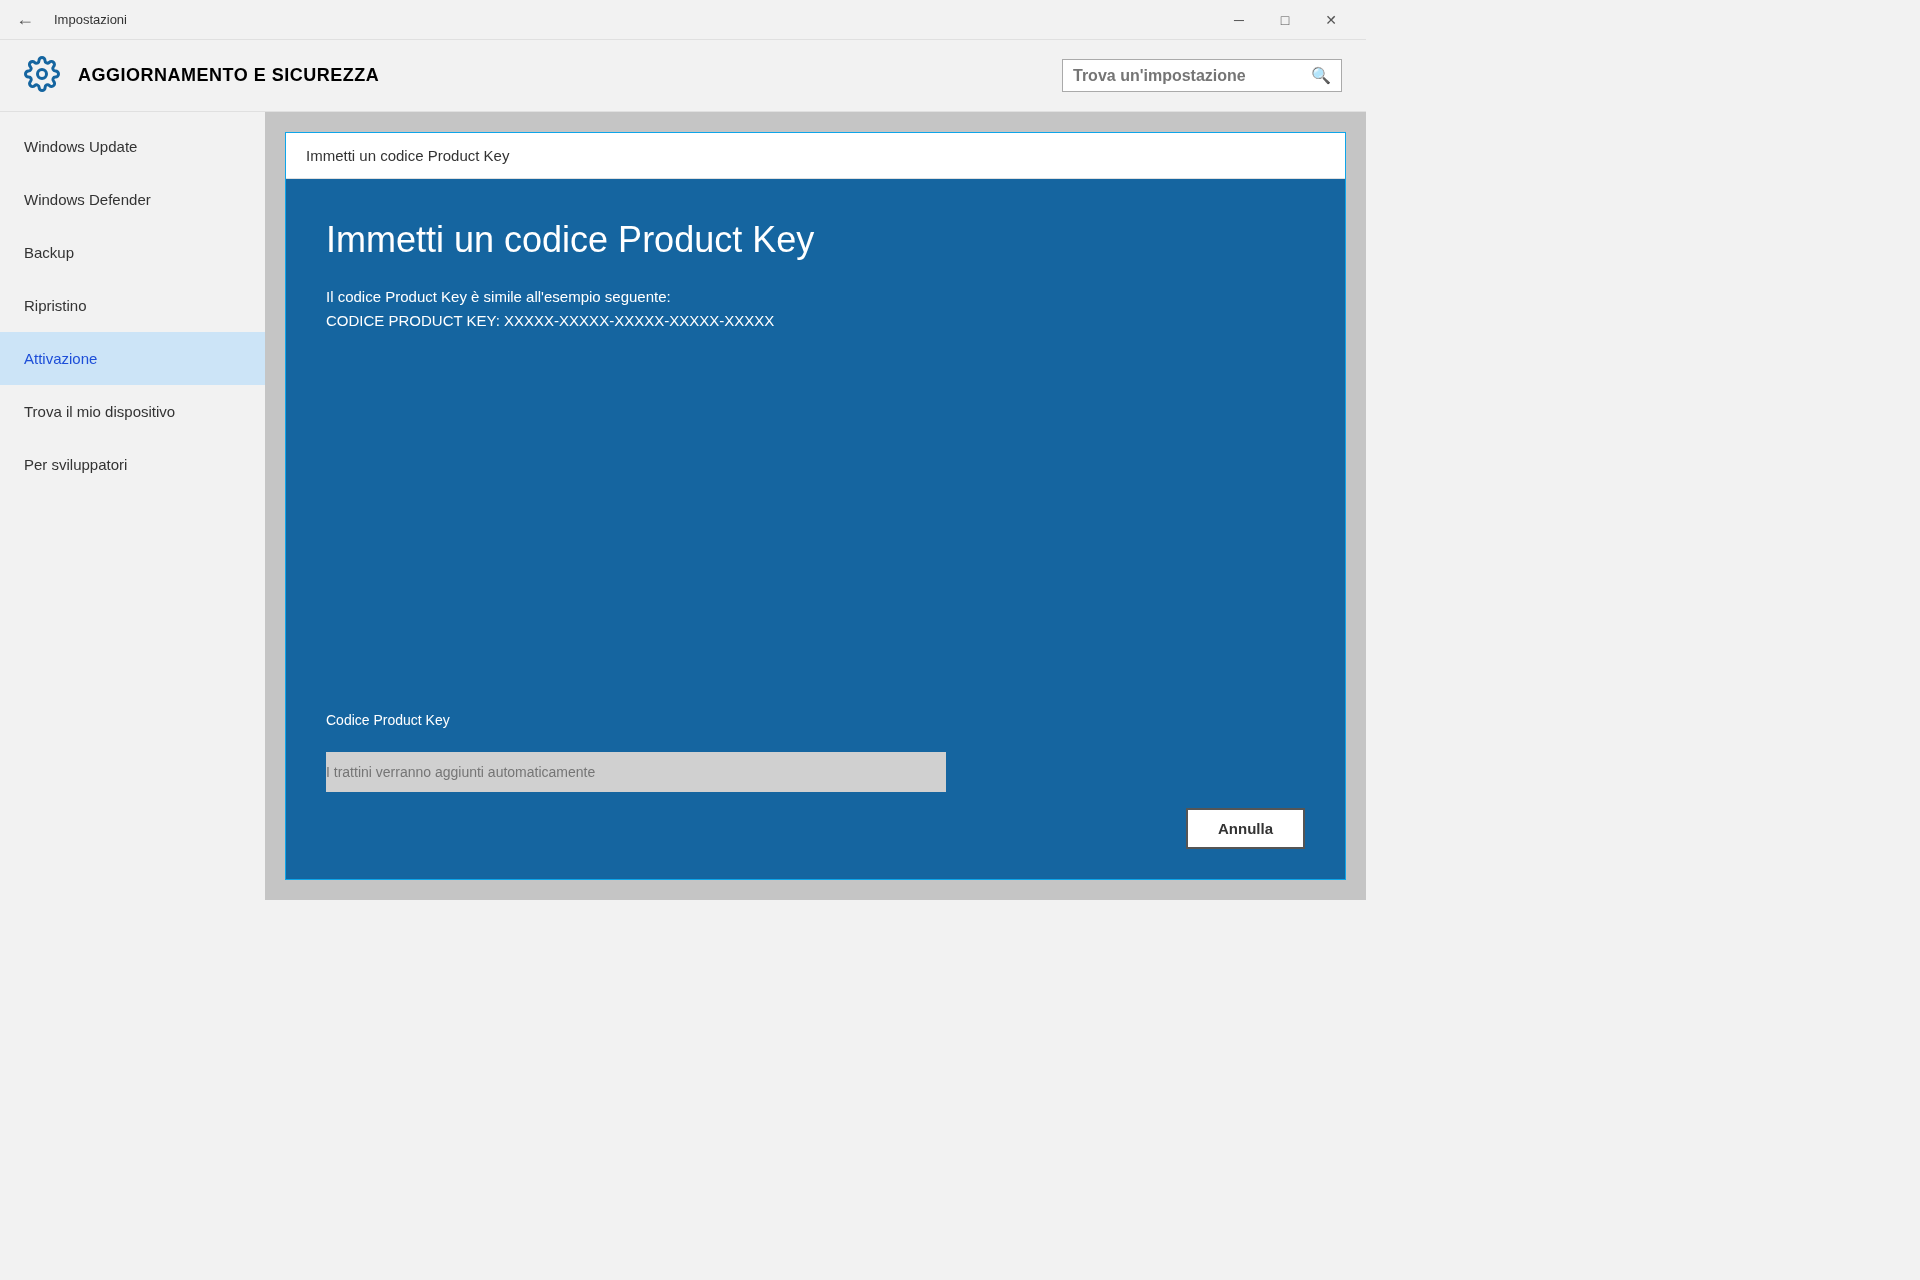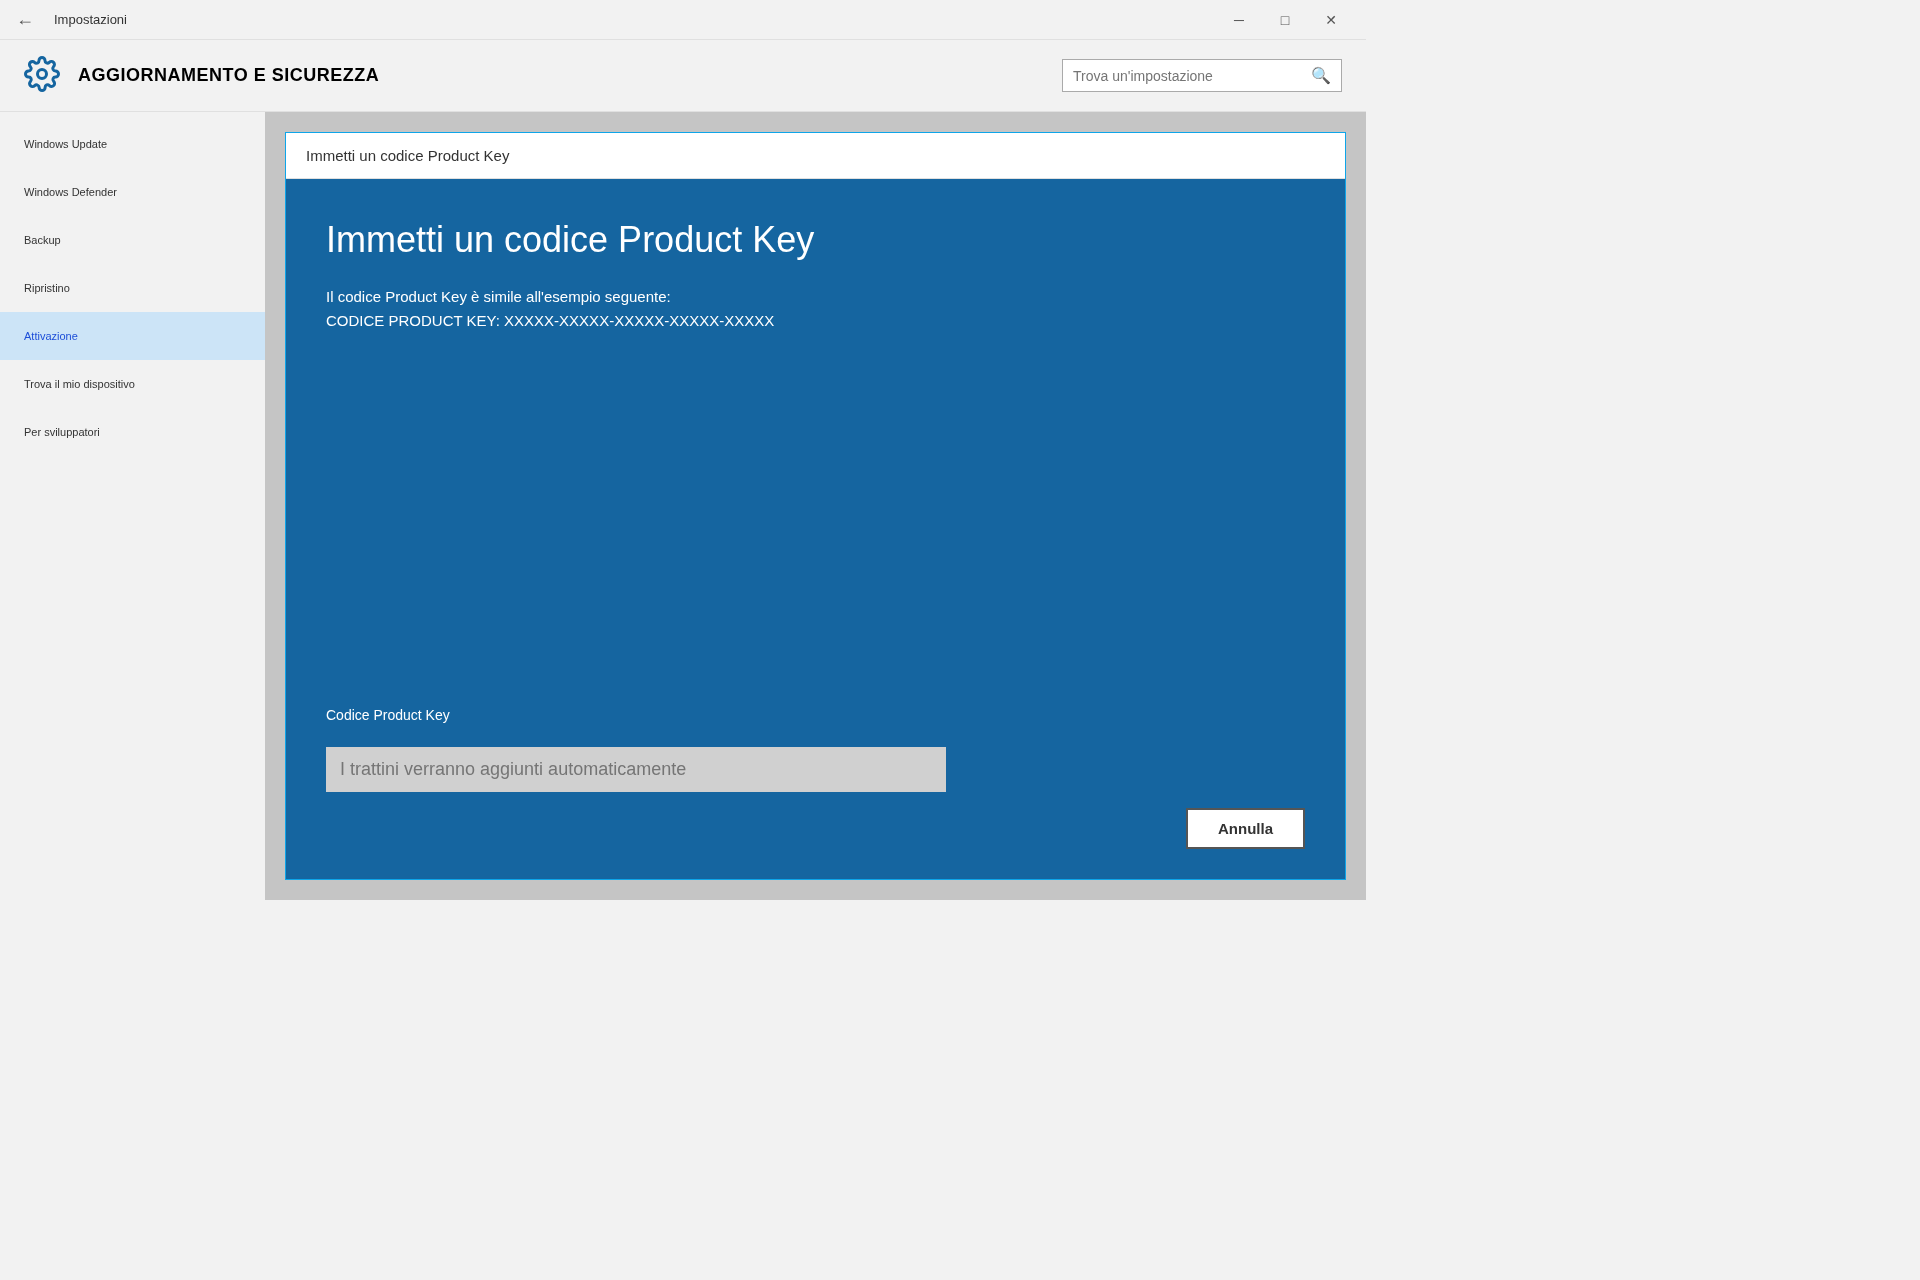--- a/index.html
+++ b/index.html
@@ -96,23 +96,24 @@
       border: 1px solid #aaa;
       background: white;
       padding: 6px 10px;
       width: 280px;
     }
 
     .search-input {
       border: none;
       outline: none;
       flex: 1;
-      font-size: 14px;
+      font-size: 16px;
       color: #555;
       background: transparent;
+      font-weight: bold;
     }
 
     .search-icon {
       color: #555;
       font-size: 16px;
     }
 
     
     .main-layout {
       display: flex;
@@ -122,21 +123,21 @@
     
     .sidebar {
       width: 265px;
       min-width: 265px;
       background: #f2f2f2;
       padding-top: 8px;
     }
 
     .sidebar-item {
       padding: 18px 24px;
-      font-size: 11px;
+      font-size: 15px;
       color: #333;
       cursor: pointer;
       white-space: nowrap;
     }
 
     .sidebar-item.active {
       background: #cce4f7;
       color: #1d4ed8;
     }
 
@@ -221,22 +222,22 @@
     }
 
     .dialog-input-label {
       font-size: 14px;
       color: white;
       margin-bottom: 24px;
     }
 
     .dialog-input {
       width: 620px;
-      padding: 12px 14px;
-      font-size: 18px;
+      padding: 12px 0;
+      font-size: 14px;
       color: #555;
       border: none;
       background: #d0d0d0;
       outline: none;
     }
 
     .dialog-actions {
       display: flex;
       justify-content: flex-end;
       padding: 16px 0 0 0;

